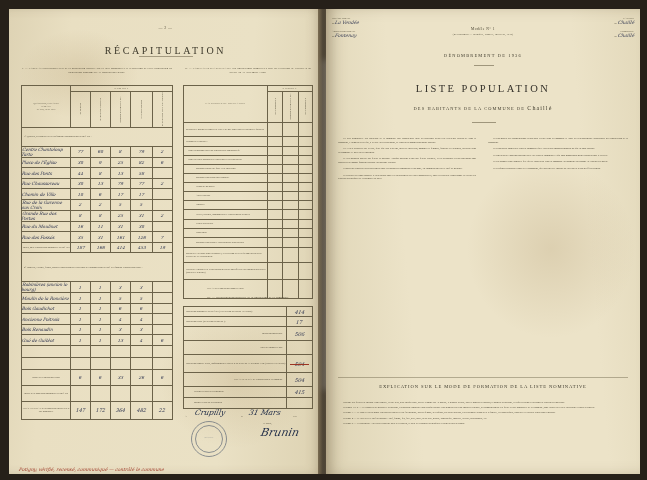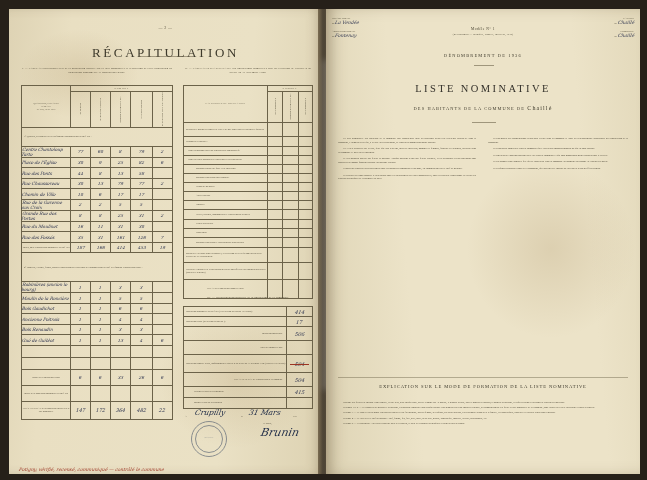--- a/index.html
+++ b/index.html
@@ -35,21 +35,21 @@
   .stain{position:absolute;pointer-events:none;border-radius:50%;
         background:radial-gradient(ellipse at center,rgba(150,120,70,.18),rgba(150,120,70,0) 70%);}
   .micro{font-size:2.3px;line-height:3.1px;color:#514b39;}
   .lbl{font-size:2.5px;color:#4a4535;}
   .blur{filter:blur(.18px);}
 
   
   .pnum{position:absolute;left:0;right:0;top:16px;text-align:center;
         font-size:4px;color:#5a5241;letter-spacing:.4px;}
   .recap-title{position:absolute;left:0;right:0;top:36px;text-align:center;
-        font-size:13px;letter-spacing:2.6px;color:#3e3a2c;}
+        font-size:10px;letter-spacing:2.6px;color:#3e3a2c;}
   .recap-rule{position:absolute;left:130px;top:47px;width:54px;height:1px;
         background:#6a6149;opacity:.55;}
 
   .sec-head{position:absolute;font-size:2.85px;line-height:3.9px;color:#4b4533;
         text-align:center;letter-spacing:.15px;}
 
   
   table.grid{position:absolute;border-collapse:collapse;
         font-size:2.5px;color:#49432f;}
   table.grid td,table.grid th{border:.4px solid #6b6249;padding:0;
@@ -567,21 +567,21 @@
     </div>
 
     <div class="modele">
       <span>Modèle N° 1</span>
       <small>(Recensement — Belgique, Famille, Intérieur, 1936)</small>
     </div>
 
     <div class="denom">DÉNOMBREMENT DE 1936</div>
     <div class="hr-thin" style="left:148px;top:56px;width:20px;"></div>
 
-    <div class="ln-title">LISTE  NOMINATIVE</div>
+    <div class="ln-title">LISTE  POPULATION</div>
     <div class="ln-sub">
       <span>DES HABITANTS DE LA COMMUNE DE</span>
       <span class="hwc" style="font-size:6px;">Chaillé</span>
     </div>
     <div class="hr-thin" style="left:146px;top:113px;width:24px;"></div>
 
     <div class="col2 blur" style="left:12px;top:128px;width:138px;">
       <p style="margin:0 0 3px 0;text-indent:5px;">La liste nominative des habitants de la commune doit comprendre tous les habitants ayant leur résidence habituelle dans la commune, y compris ceux qui, à la date du recensement, se trouvaient momentanément absents.</p>
       <p style="margin:0 0 3px 0;text-indent:5px;">Il y a lieu d'inscrire sur la liste, quel que soit leur âge, tous les individus, hommes et femmes, français et étrangers, présents dans la commune le jour du recensement.</p>
       <p style="margin:0 0 3px 0;text-indent:5px;">Le recensement s'opère par feuille de ménage : chaque ménage reçoit une feuille distincte, et les personnes vivant isolément sont considérées comme formant chacune un ménage distinct.</p>

